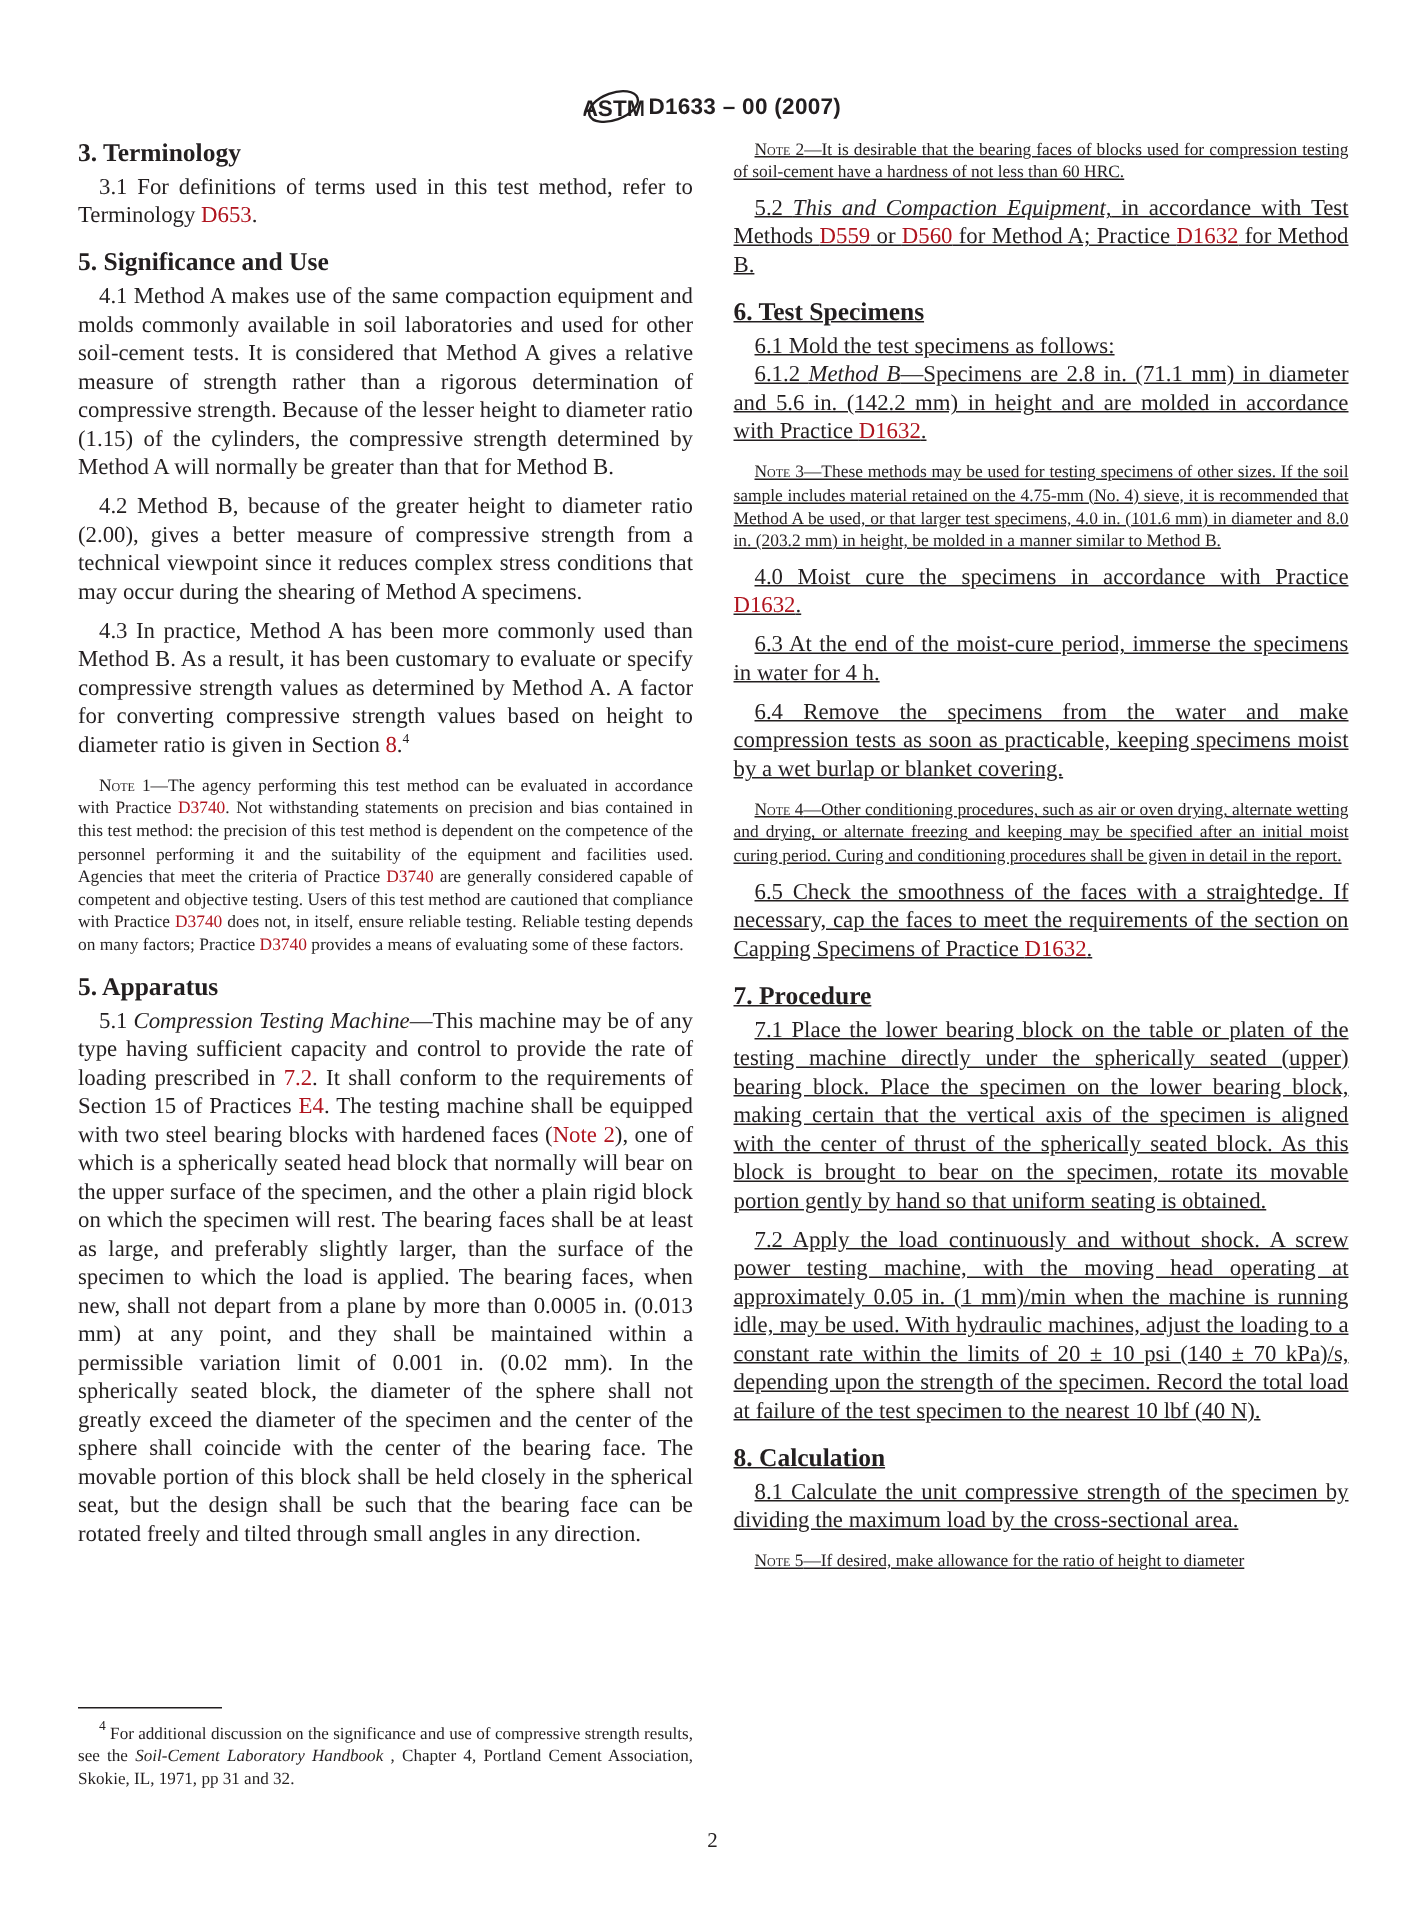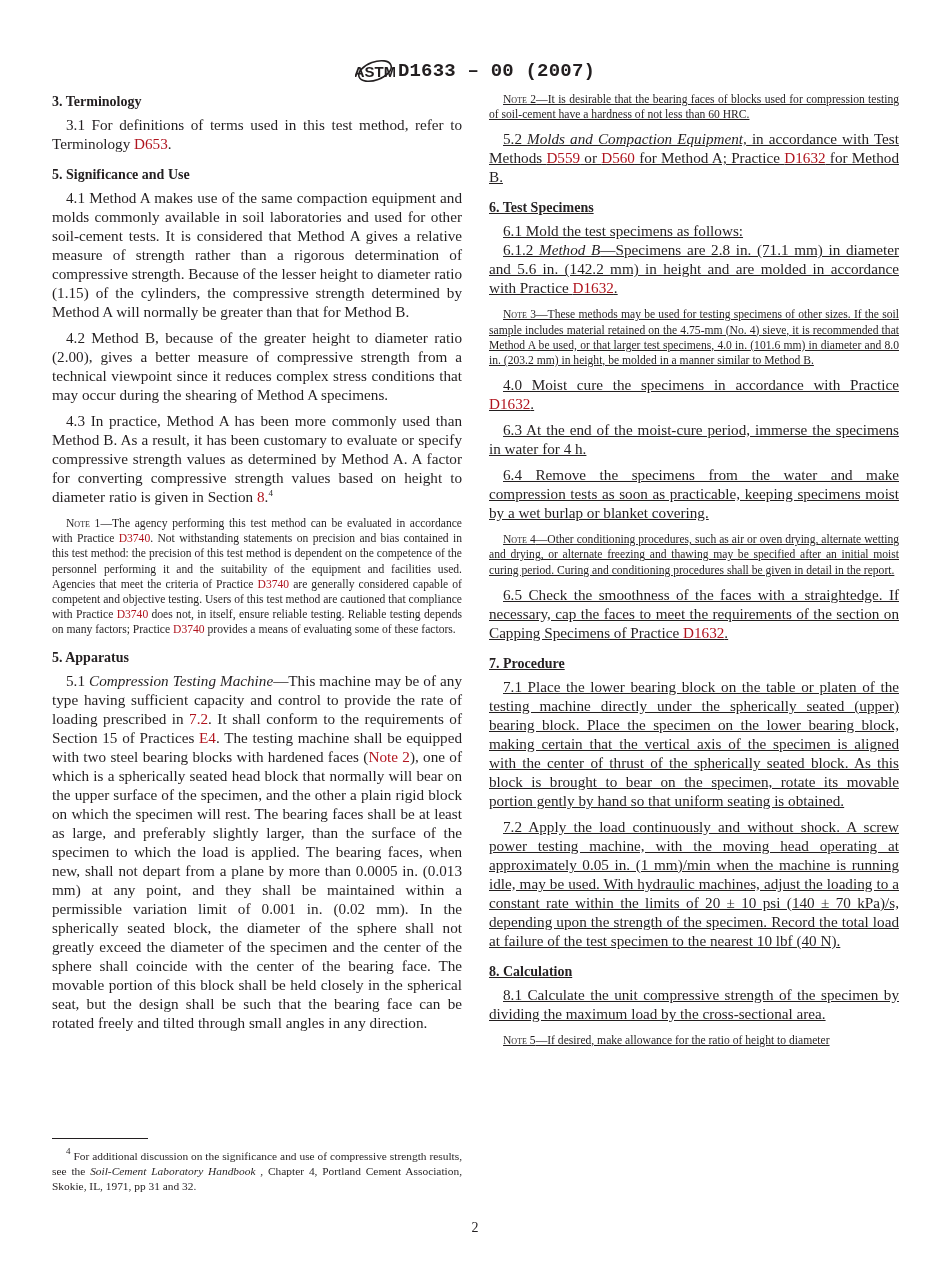--- a/index.html
+++ b/index.html
@@ -1,26 +1,26 @@
 <!DOCTYPE html>
 <html><head>
 <meta charset="utf-8">
 <style>
   html, body { margin: 0; padding: 0; background: #ffffff; }
   body { width: 950px; height: 1272px; position: relative; overflow: hidden;
          font-family: "Liberation Serif", "DejaVu Serif", serif; color: #231f20; }
   .header { position: absolute; top: 54px; left: 0; width: 950px; height: 34px;
             display: flex; justify-content: center; align-items: center; gap: 3px; }
   .logo { width: 40px; height: 32px; }
-  .doc-id { font-family: Liberation Mono, monospace; font-weight: bold;
-            font-size: 19px; letter-spacing: 0.2px; }
+  .doc-id { font-family: Liberation Sans, sans-serif; font-weight: bold;
+            font-size: 15px; letter-spacing: 0.2px; }
   .col { position: absolute; top: 92px; width: 410px; }
   .col-left { left: 52px; }
   .col-right { left: 489px; text-decoration: underline; }
-  h2 { font-size: 14px; font-weight: bold; margin: 0 0 4px 0; line-height: 19px; }
+  h2 { font-size: 17px; font-weight: bold; margin: 0 0 4px 0; line-height: 19px; }
   p.para { font-size: 15.2px; line-height: 19px; margin: 0 0 7px 0; text-align: justify;
            text-indent: 14px; hyphens: auto; }
   p.note { font-size: 11.6px; line-height: 15.2px; margin: 0 0 7px 0; text-align: justify;
            text-indent: 14px; }
   .sc { font-variant: small-caps; }
   .link { color: #b0141e; }
   .it { font-style: italic; }
   sup { font-size: 9px; line-height: 0; vertical-align: 6px; }
   .fn-rule { width: 96px; border-top: 1px solid #231f20; margin: 0 0 10px 0; }
   p.fn { font-size: 11.4px; line-height: 15px; margin: 0; text-align: justify; text-indent: 14px; }
@@ -53,31 +53,31 @@
   <p class="para"><span>5.1  </span><span class="it">Compression Testing Machine</span><span>—This machine may be of any type having sufficient capacity and control to provide the rate of loading prescribed in </span><span class="link">7.2</span><span>. It shall conform to the requirements of Section 15 of Practices </span><span class="link">E4</span><span>. The testing machine shall be equipped with two steel bearing blocks with hardened faces (</span><span class="link">Note 2</span><span>), one of which is a spherically seated head block that normally will bear on the upper surface of the specimen, and the other a plain rigid block on which the specimen will rest. The bearing faces shall be at least as large, and preferably slightly larger, than the surface of the specimen to which the load is applied. The bearing faces, when new, shall not depart from a plane by more than 0.0005 in. (0.013 mm) at any point, and they shall be maintained within a permissible variation limit of 0.001 in. (0.02 mm). In the spherically seated block, the diameter of the sphere shall not greatly exceed the diameter of the specimen and the center of the sphere shall coincide with the center of the bearing face. The movable portion of this block shall be held closely in the spherical seat, but the design shall be such that the bearing face can be rotated freely and tilted through small angles in any direction.</span></p>
 </div>
 
 <div style="position:absolute; left:52px; top:1138px; width:410px;">
   <div class="fn-rule"></div>
   <p class="fn"><sup>4</sup><span> For additional discussion on the significance and use of compressive strength results, see the </span><span class="it">Soil-Cement Laboratory Handbook</span><span> , Chapter 4, Portland Cement Association, Skokie, IL, 1971, pp 31 and 32.</span></p>
 </div>
 
 <div class="col col-right">
   <p class="note"><span class="sc">Note 2</span><span>—It is desirable that the bearing faces of blocks used for compression testing of soil-cement have a hardness of not less than 60 HRC.</span></p>
-  <p class="para"><span>5.2  </span><span class="it">Molds and Compaction Equipment,</span><span> in accordance with Test Methods </span><span class="link">D559</span><span> or </span><span class="link">D560</span><span> for Method A; Practice </span><span class="link">D1632</span><span> for Method B.</span></p>
+  <p class="para"><span>5.2  </span><span class="it">This and Compaction Equipment,</span><span> in accordance with Test Methods </span><span class="link">D559</span><span> or </span><span class="link">D560</span><span> for Method A; Practice </span><span class="link">D1632</span><span> for Method B.</span></p>
 
   <h2 style="margin-top:12px">6.  Test Specimens</h2>
   <p class="para tight">6.1  Mold the test specimens as follows:</p>
   <p class="para"><span>6.1.2  </span><span class="it">Method B</span><span>—Specimens are 2.8 in. (71.1 mm) in diameter and 5.6 in. (142.2 mm) in height and are molded in accordance with Practice </span><span class="link">D1632</span><span>.</span></p>
 
   <p class="note" style="margin-top:10px"><span class="sc">Note 3</span><span>—These methods may be used for testing specimens of other sizes. If the soil sample includes material retained on the 4.75-mm (No. 4) sieve, it is recommended that Method A be used, or that larger test specimens, 4.0 in. (101.6 mm) in diameter and 8.0 in. (203.2 mm) in height, be molded in a manner similar to Method B.</span></p>
   <p class="para"><span>4.0  Moist cure the specimens in accordance with Practice </span><span class="link">D1632</span><span>.</span></p>
   <p class="para">6.3  At the end of the moist-cure period, immerse the specimens in water for 4 h.</p>
   <p class="para">6.4  Remove the specimens from the water and make compression tests as soon as practicable, keeping specimens moist by a wet burlap or blanket covering.</p>
-  <p class="note" style="margin-top:10px"><span class="sc">Note 4</span><span>—Other conditioning procedures, such as air or oven drying, alternate wetting and drying, or alternate freezing and thawing may be specified after an initial moist curing period. Curing and conditioning procedures shall be given in detail in the report.</span></p>
+  <p class="note" style="margin-top:10px"><span class="sc">Note 4</span><span>—Other conditioning procedures, such as air or oven drying, alternate wetting and drying, or alternate freezing and keeping may be specified after an initial moist curing period. Curing and conditioning procedures shall be given in detail in the report.</span></p>
   <p class="para"><span>6.5  Check the smoothness of the faces with a straightedge. If necessary, cap the faces to meet the requirements of the section on Capping Specimens of Practice </span><span class="link">D1632</span><span>.</span></p>
 
   <h2 style="margin-top:12px">7.  Procedure</h2>
   <p class="para">7.1  Place the lower bearing block on the table or platen of the testing machine directly under the spherically seated (upper) bearing block. Place the specimen on the lower bearing block, making certain that the vertical axis of the specimen is aligned with the center of thrust of the spherically seated block. As this block is brought to bear on the specimen, rotate its movable portion gently by hand so that uniform seating is obtained.</p>
   <p class="para">7.2  Apply the load continuously and without shock. A screw power testing machine, with the moving head operating at approximately 0.05 in. (1 mm)/min when the machine is running idle, may be used. With hydraulic machines, adjust the loading to a constant rate within the limits of 20 ± 10 psi (140 ± 70 kPa)/s, depending upon the strength of the specimen. Record the total load at failure of the test specimen to the nearest 10 lbf (40 N).</p>
 
   <h2 style="margin-top:12px">8.  Calculation</h2>
   <p class="para">8.1  Calculate the unit compressive strength of the specimen by dividing the maximum load by the cross-sectional area.</p>
   <p class="note" style="margin-top:10px"><span class="sc">Note 5</span><span>—If desired, make allowance for the ratio of height to diameter</span></p>
 </div>

